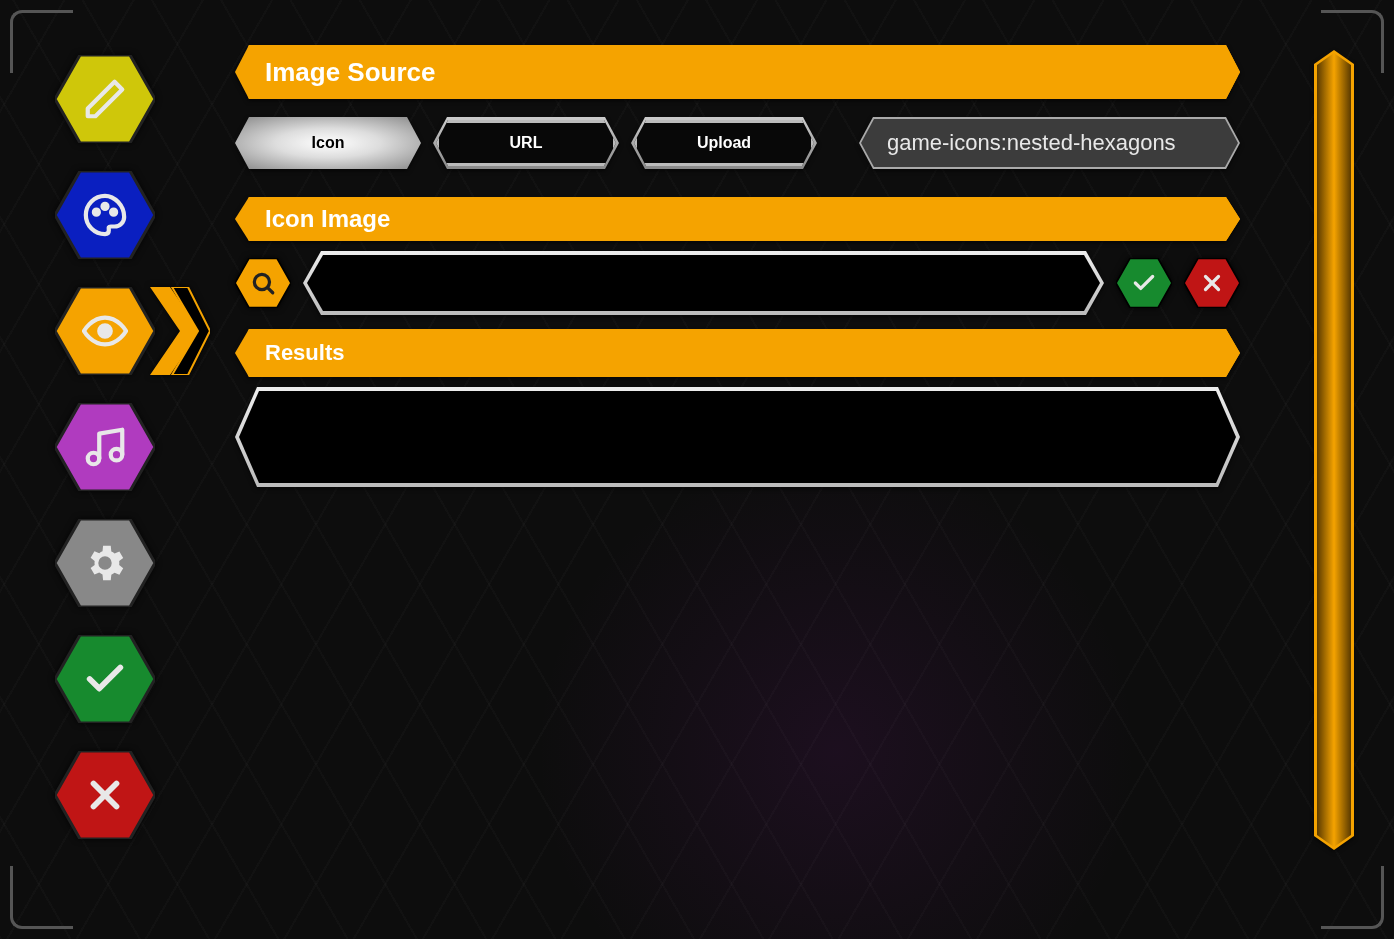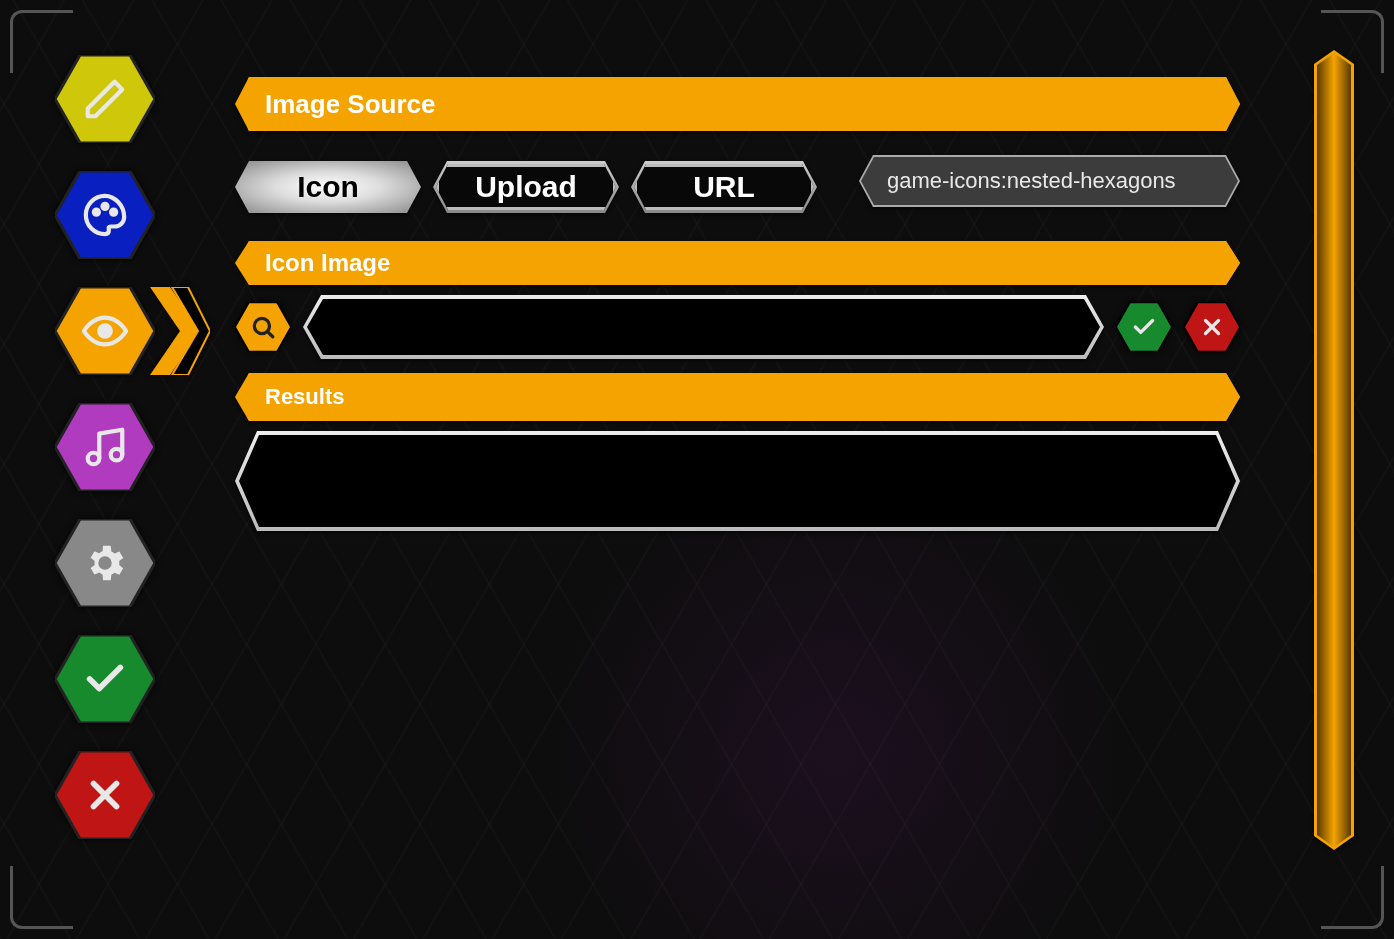--- a/index.html
+++ b/index.html
@@ -99,21 +99,20 @@
     left: 235px;
     top: 45px;
     width: 1005px;
   }
 
   .banner {
     position: relative;
     height: 54px;
     margin-bottom: 18px;
     filter: drop-shadow(0 2px 2px rgba(0,0,0,0.6));
-    margin-top: 32px;
   }
   .banner .shape {
     position:absolute; inset:0;
     background: linear-gradient(90deg, #181818 0%, #181818 18%, #f5a300 65%, #f5a300 100%);
     clip-path: polygon(14px 0, calc(100% - 14px) 0, 100% 50%, calc(100% - 14px) 100%, 14px 100%, 0 50%);
     border-top: 2px solid #f5a300;
     border-bottom: 2px solid #f5a300;
     box-sizing: border-box;
   }
   .banner .shape::before {
@@ -144,23 +143,22 @@
     margin-top: 10px;
   }
 
   .hex-tab {
     position:relative;
     height: 52px;
     min-width: 130px;
     padding: 0 28px;
     display:flex;align-items:center;justify-content:center;
     font-weight:700;
-    font-size:30px;
-    filter: drop-shadow(0 2px 2px rgba(0,0,0,0.6));
-    margin-top: 12px;
+    font-size:16px;
+    filter: drop-shadow(0 2px 2px rgba(0,0,0,0.6));
   }
   .hex-tab .bg {
     position:absolute; inset:0;
     clip-path: polygon(14px 0, calc(100% - 14px) 0, 100% 50%, calc(100% - 14px) 100%, 14px 100%, 0 50%);
   }
   .hex-tab.active .bg {
     background: radial-gradient(ellipse at center, #fff 0%, #ddd 40%, #888 100%);
   }
   .hex-tab.active { color:#000; }
   .hex-tab.inactive .bg {
@@ -388,26 +386,26 @@
     </div>
 
     <div class="tab-row">
       <div class="hex-tab active">
         <div class="bg"></div>
         <span>Icon</span>
       </div>
       <div class="hex-tab inactive">
         <div class="bg-border"></div>
           <div class="bg"></div>
-        <span>Upload</span>
+        <span>URL</span>
       </div>
       <div class="hex-tab inactive">
         <div class="bg-border"></div>
           <div class="bg"></div>
-        <span>URL</span>
+        <span>Upload</span>
       </div>
 
       <div class="value-display">
         <div class="bg-border"></div>
           <div class="bg"></div>
         <div class="txt">game-icons:nested-hexagons</div>
       </div>
     </div>
 
     <div class="banner sub">

